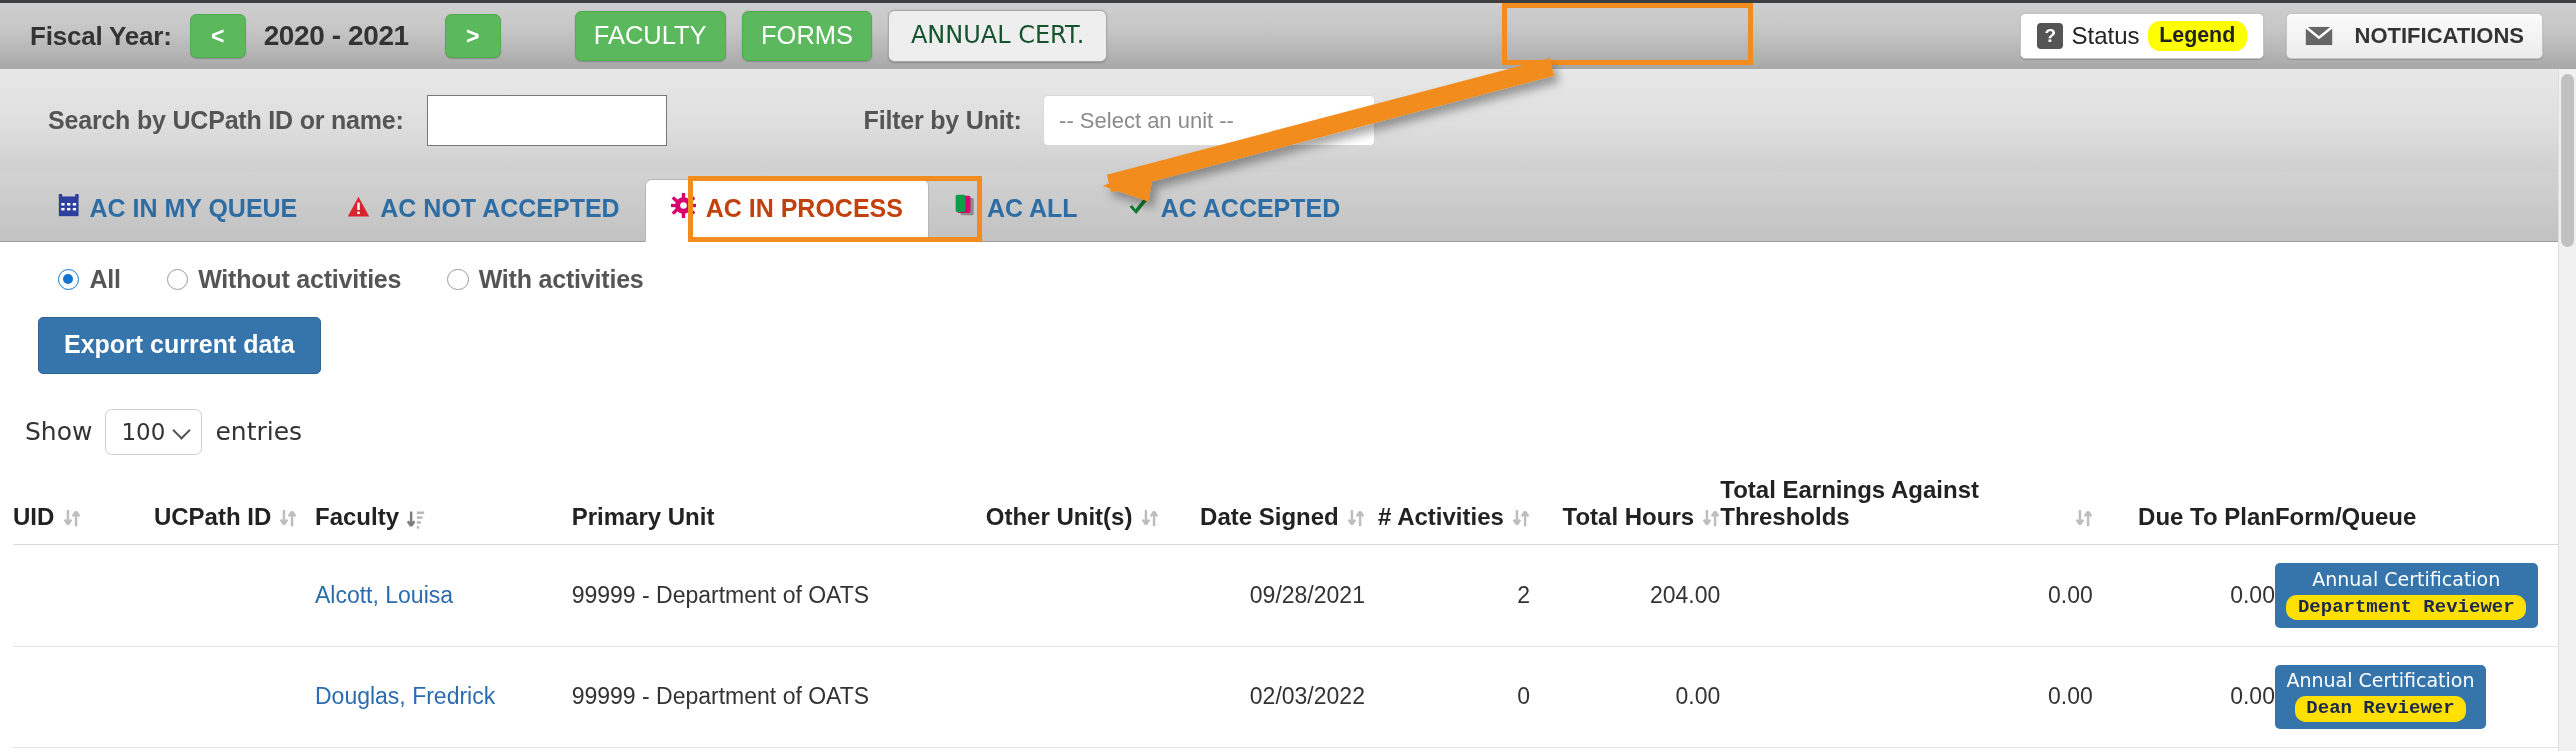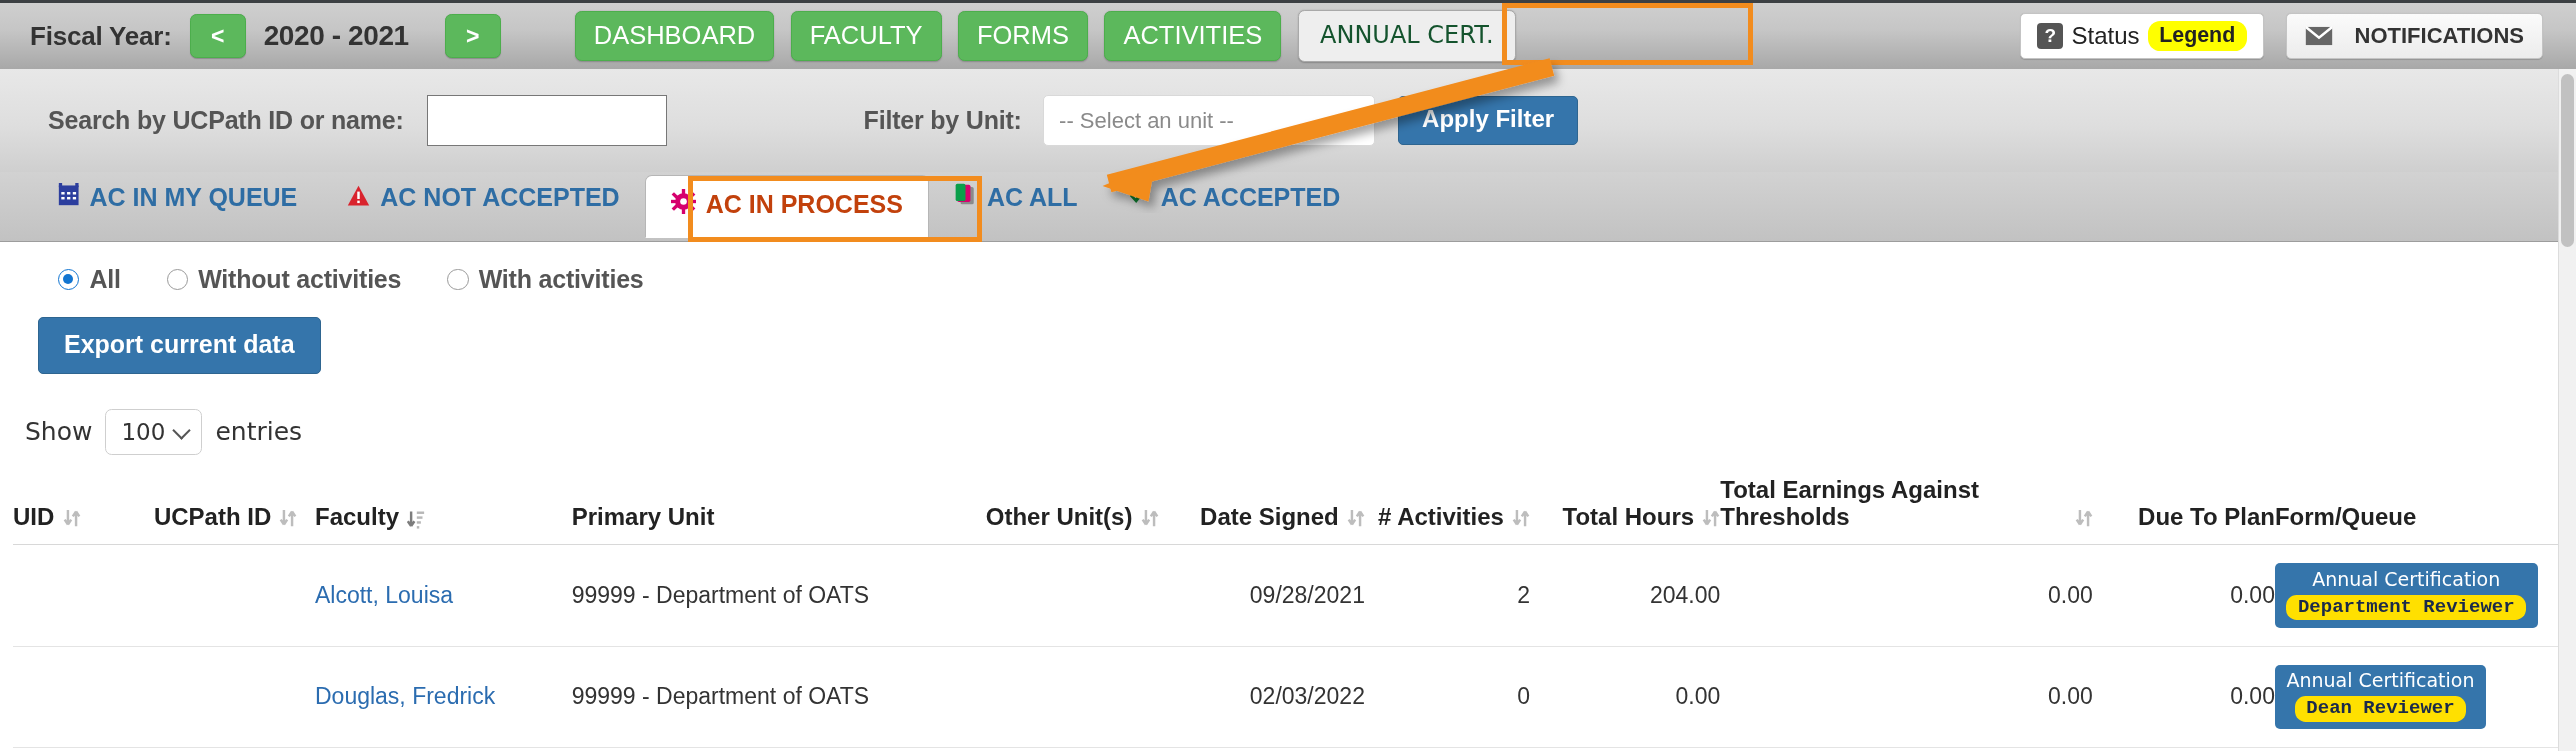--- a/index.html
+++ b/index.html
@@ -94,21 +94,21 @@
   .apply-btn{
     margin-left:23px; background:#3575ab; border:0.8px solid #2e6590; border-radius:5px;
     color:#fff; font-size:24px; font-weight:bold; padding:8.2px 23px 10.7px 23px; cursor:pointer;
   }
 
   
   .subtabs{
     position:absolute; left:0; top:172px; width:2576px; height:70px;
     background: linear-gradient(to bottom,#d2d2d2,#c2c2c2);
     border-bottom:0.8px solid #9d9d9d;
-    display:flex; align-items:center;
+    display:flex; align-items:flex-end;
   }
   .subtab{
     display:flex; align-items:center; gap:10px;
     font-size:25px; font-weight:bold; color:#2e6da4;
     padding:0 25px 18px 25px; cursor:pointer; white-space:nowrap;
   }
   .subtab.active{
     background:#fff; color:#c2410c;
     border:0.8px solid #b6b6b6; border-bottom:0.8px solid #fff;
     border-radius:6.6px 6.6px 0 0;
@@ -193,24 +193,22 @@
 
 <div class="page">
 
   <div class="topbar">
     <span class="fy-label">Fiscal Year:</span>
     <span class="fy-btn">&lt;</span>
     <span class="fy-value">2020 - 2021</span>
     <span class="fy-btn">&gt;</span>
 
     <div class="nav-tabs">
-      <div class="nav-tab">DASHBOARD</div>
       <div class="nav-tab">FACULTY</div>
       <div class="nav-tab">FORMS</div>
-      <div class="nav-tab">ACTIVITIES</div>
       <div class="nav-tab active">ANNUAL CERT.</div>
     </div>
 
     <div class="topbar-right">
       <div class="status-btn">
         <span class="q-icon">?</span>
         <span class="status-txt">Status</span>
         <span class="legend-pill">Legend</span>
       </div>
       <div class="notif-btn">
@@ -226,21 +224,20 @@
   </div>
 
   <div class="filterbar">
     <span class="f-label search-label">Search by UCPath ID or name:</span>
     <input class="search-input" type="text" value="" placeholder="" style="">
     <span class="f-label unit-label">Filter by Unit:</span>
     <div class="unit-select">
       <span class="sel-text">-- Select an unit --</span>
       <span class="caret"></span>
     </div>
-    <div class="apply-btn">Apply Filter</div>
   </div>
 
   <div class="subtabs">
     <div class="subtab subtab-first">
       <span>
         <svg width="21.4" height="23" viewBox="0 0 26 28">
             <rect x="1" y="3" width="24" height="24" fill="#2c3e9e"></rect>
             <rect x="1" y="0" width="4" height="5" fill="#2c3e9e"></rect>
             <rect x="21" y="0" width="4" height="5" fill="#2c3e9e"></rect>
             <g fill="#fff">

